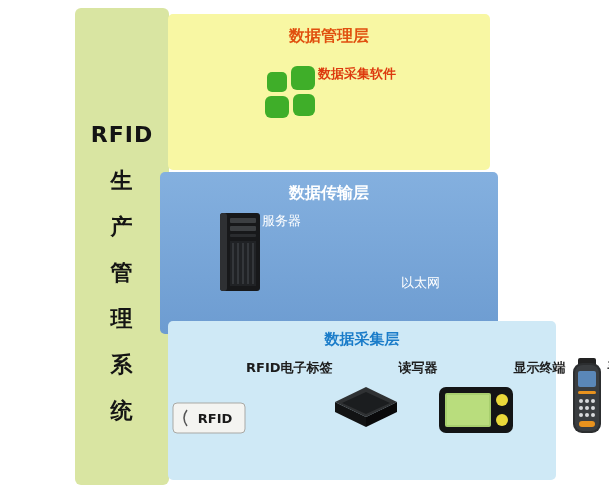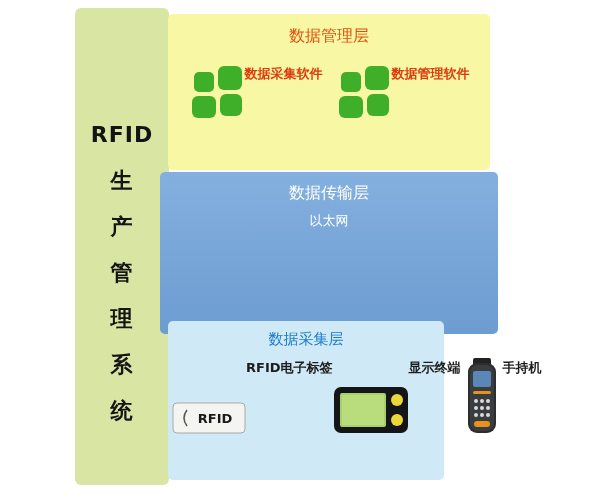--- a/index.html
+++ b/index.html
@@ -20,23 +20,23 @@
   .side-line {
     font-weight:bold; font-size:22px; color:#141414;
     line-height:46px; letter-spacing:1px; text-align:center;
   }
 
   
   .layer { position:absolute; border-radius:5px; }
   .layer-mgmt { left:168px; top:14px;  width:322px; height:156px; background:#f8f7a3; }
   .layer-trans { left:160px; top:172px; width:338px; height:162px;
                  background:linear-gradient(180deg,#84b0df 0%,#6d9cd1 100%); }
-  .layer-coll { left:168px; top:321px; width:276px; height:159px; background:#cfe9f6; }
+  .layer-coll { left:168px; top:321px; width:388px; height:159px; background:#cfe9f6; }
 
-  .layer-title { text-align:center; font-weight:normal; }
+  .layer-title { text-align:center; font-weight:bold; }
   .mgmt-title  { color:#e0500f; font-size:16px; padding-top:12px; }
   .trans-title { color:#ffffff; font-size:16px; padding-top:11px; }
   .coll-title  { color:#1a7cc9; font-size:15px; padding-top:9px; }
 
   .items { display:flex; justify-content:space-around; align-items:flex-end; }
   .item  { display:flex; flex-direction:row; align-items:flex-start; }
   .icon-box { display:flex; align-items:flex-end; justify-content:center; }
 
   .items-mgmt  { margin-top:10px; padding:0 14px; }
   .icon-box-mgmt { height:62px; }
@@ -77,39 +77,48 @@
           <svg width="56" height="56" viewBox="0 0 56 56" aria-hidden="true">
             <rect x="5" y="9" width="20" height="20" rx="5" fill="#3fae29"></rect>
             <rect x="29" y="3" width="24" height="24" rx="6" fill="#3fae29"></rect>
             <rect x="3" y="33" width="24" height="22" rx="6" fill="#3fae29"></rect>
             <rect x="31" y="31" width="22" height="22" rx="6" fill="#3fae29"></rect>
           </svg>
         </div>
         <div class="item-label mgmt-label">数据采集软件</div>
       </div>
 
-      <div class="item">
-        <div class="icon-box icon-box-mgmt">
-          <svg width="56" height="56" viewBox="0 0 56 56" aria-hidden="true">
-            <rect x="5" y="9" width="20" height="20" rx="5" fill="#3fae29"></rect>
-            <rect x="29" y="3" width="24" height="24" rx="6" fill="#3fae29"></rect>
-            <rect x="3" y="33" width="24" height="22" rx="6" fill="#3fae29"></rect>
-            <rect x="31" y="31" width="22" height="22" rx="6" fill="#3fae29"></rect>
-          </svg>
-        </div>
-        <div class="item-label mgmt-label">数据管理软件</div>
-      </div>
 
     </div>
   </section>
 
   <section class="layer layer-trans">
     <h2 class="layer-title trans-title">数据传输层</h2>
     <div class="items items-trans">
 
+      <div class="item">
+        <div class="icon-box icon-box-trans">
+          <svg width="44" height="80" viewBox="0 0 44 80" aria-hidden="true">
+            <rect x="2" y="1" width="40" height="78" rx="3" fill="#17181a"></rect>
+            <rect x="2" y="1" width="7" height="78" rx="3" fill="#2e3033"></rect>
+            <rect x="12" y="6" width="26" height="5" rx="1" fill="#3c3f42"></rect>
+            <rect x="12" y="14" width="26" height="5" rx="1" fill="#3c3f42"></rect>
+            <rect x="12" y="22" width="26" height="3" rx="1" fill="#2a2c2f"></rect>
+            <rect x="12" y="29" width="26" height="45" fill="#202225"></rect>
+            <g fill="#34373b">
+              <rect x="14" y="31" width="2" height="41"></rect>
+              <rect x="19" y="31" width="2" height="41"></rect>
+              <rect x="24" y="31" width="2" height="41"></rect>
+              <rect x="29" y="31" width="2" height="41"></rect>
+              <rect x="34" y="31" width="2" height="41"></rect>
+            </g>
+          </svg>
+        </div>
+        <div class="item-label trans-label">服务器</div>
+      </div>
 
 
       <div class="item">
         <div class="item-label trans-label">以太网</div>
       </div>
 
     </div>
   </section>
 
   <section class="layer layer-coll">
@@ -120,20 +129,31 @@
         <div class="icon-box icon-box-coll">
           <svg width="74" height="38" viewBox="0 0 74 38" aria-hidden="true">
             <rect x="1" y="4" width="72" height="30" rx="4" fill="#f4f4f1" stroke="#a9a9a5"></rect>
             <path d="M15 11 q-6 8 0 16" fill="none" stroke="#555" stroke-width="1.5"></path>
             <text x="43" y="24" text-anchor="middle" font-size="13" font-weight="bold" fill="#1a1a1a">RFID</text>
           </svg>
         </div>
         <div class="item-label coll-label">RFID电子标签</div>
       </div>
 
+      <div class="item">
+        <div class="icon-box icon-box-coll">
+          <svg width="66" height="54" viewBox="0 0 66 54" aria-hidden="true">
+            <polygon points="33,4 64,19 33,34 2,19" fill="#2f3133"></polygon>
+            <polygon points="2,19 33,34 33,44 2,29" fill="#121314"></polygon>
+            <polygon points="64,19 33,34 33,44 64,29" fill="#0a0a0b"></polygon>
+            <polygon points="33,9 57,20 33,31 9,20" fill="#1b1d1f"></polygon>
+          </svg>
+        </div>
+        <div class="item-label coll-label">读写器</div>
+      </div>
 
       <div class="item">
         <div class="icon-box icon-box-coll">
           <svg width="76" height="54" viewBox="0 0 76 54" aria-hidden="true">
             <rect x="1" y="4" width="74" height="46" rx="7" fill="#141516"></rect>
             <rect x="7" y="10" width="46" height="34" rx="2" fill="#a8cf6e"></rect>
             <rect x="9" y="12" width="42" height="30" fill="#b9dd7d"></rect>
             <circle cx="64" cy="17" r="6" fill="#ead83a"></circle>
             <circle cx="64" cy="37" r="6" fill="#ead83a"></circle>
           </svg>

